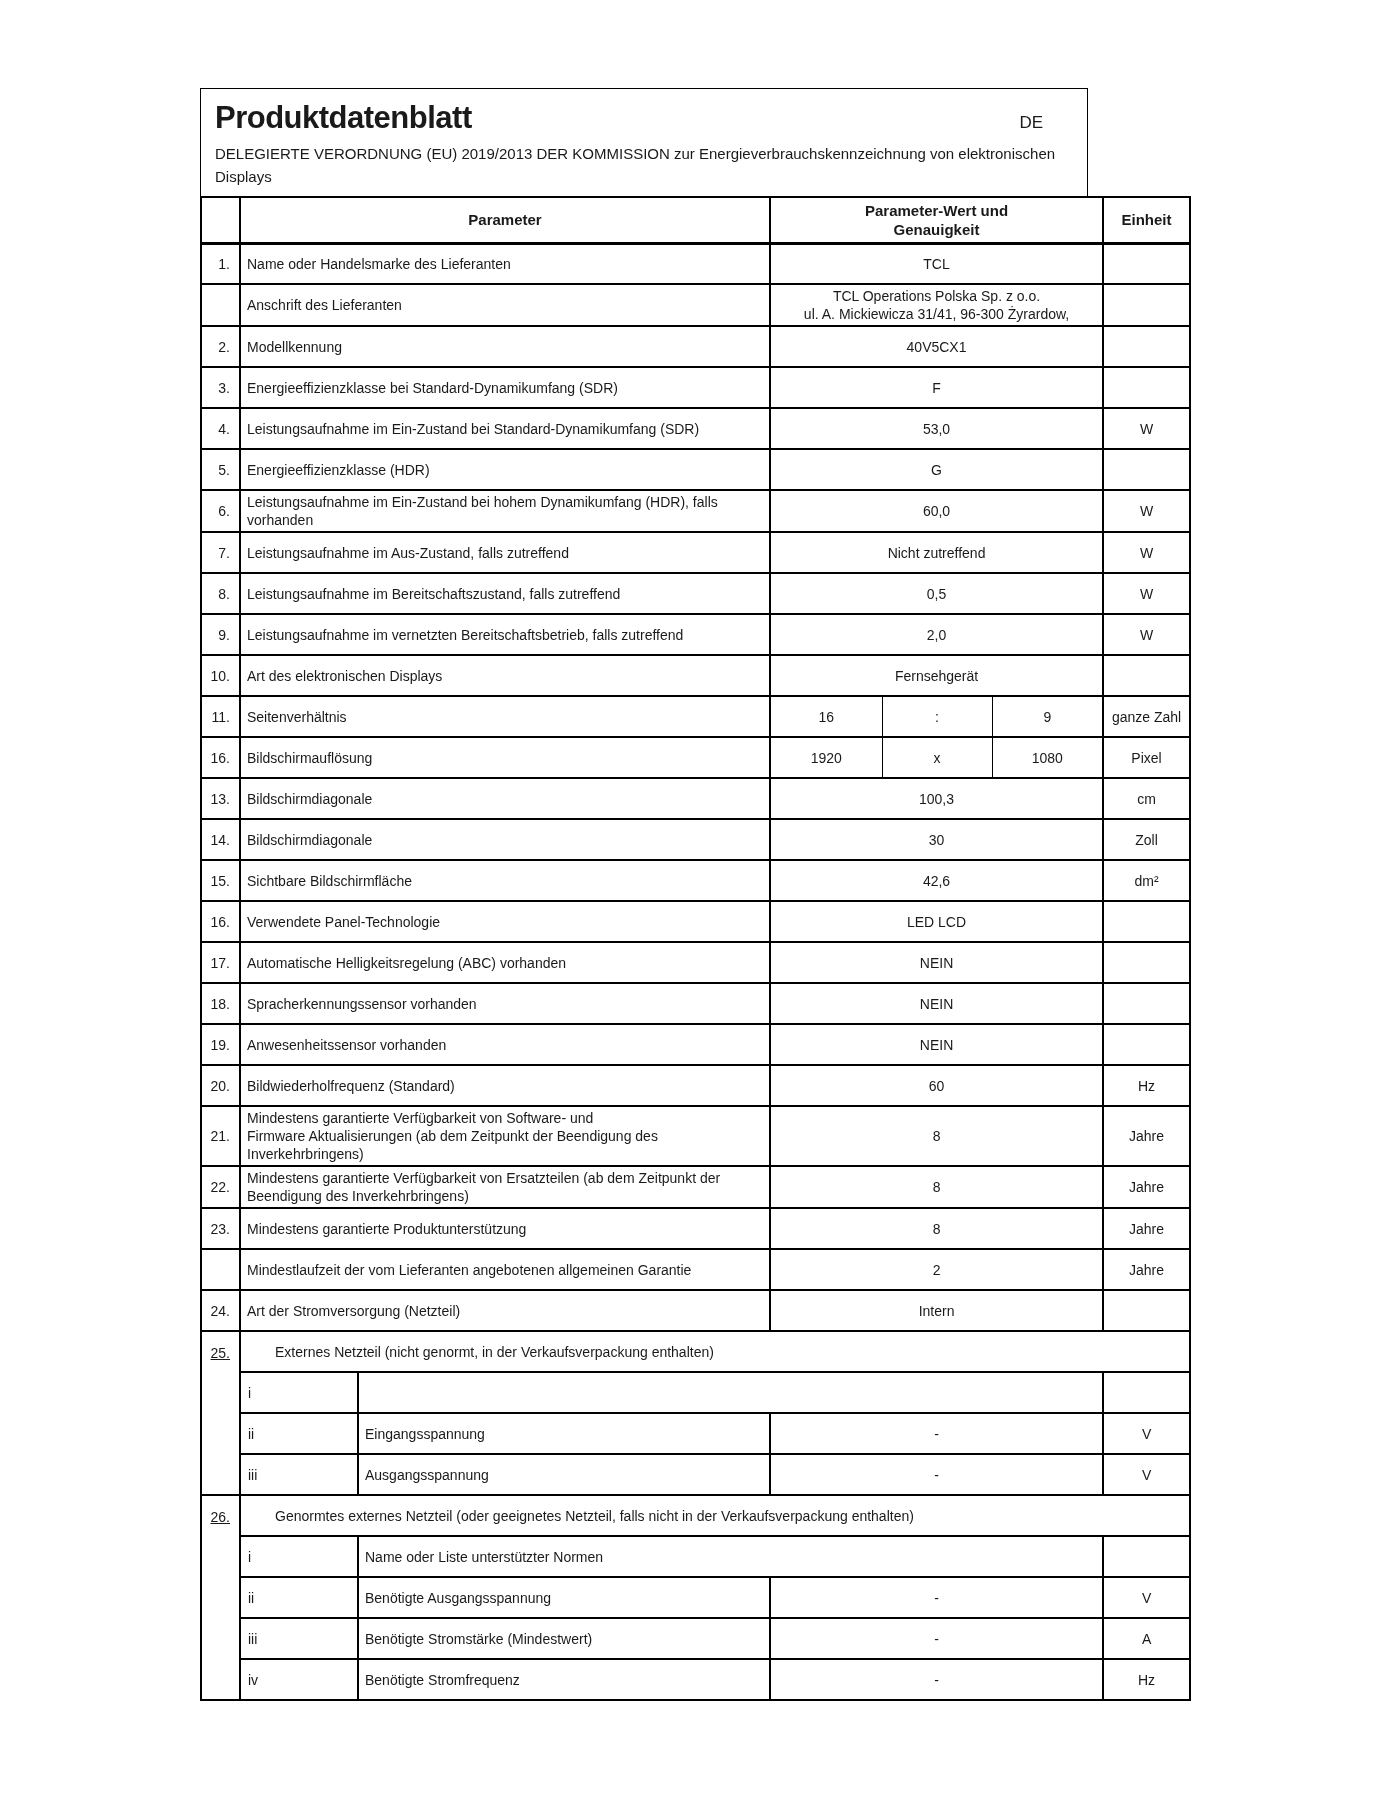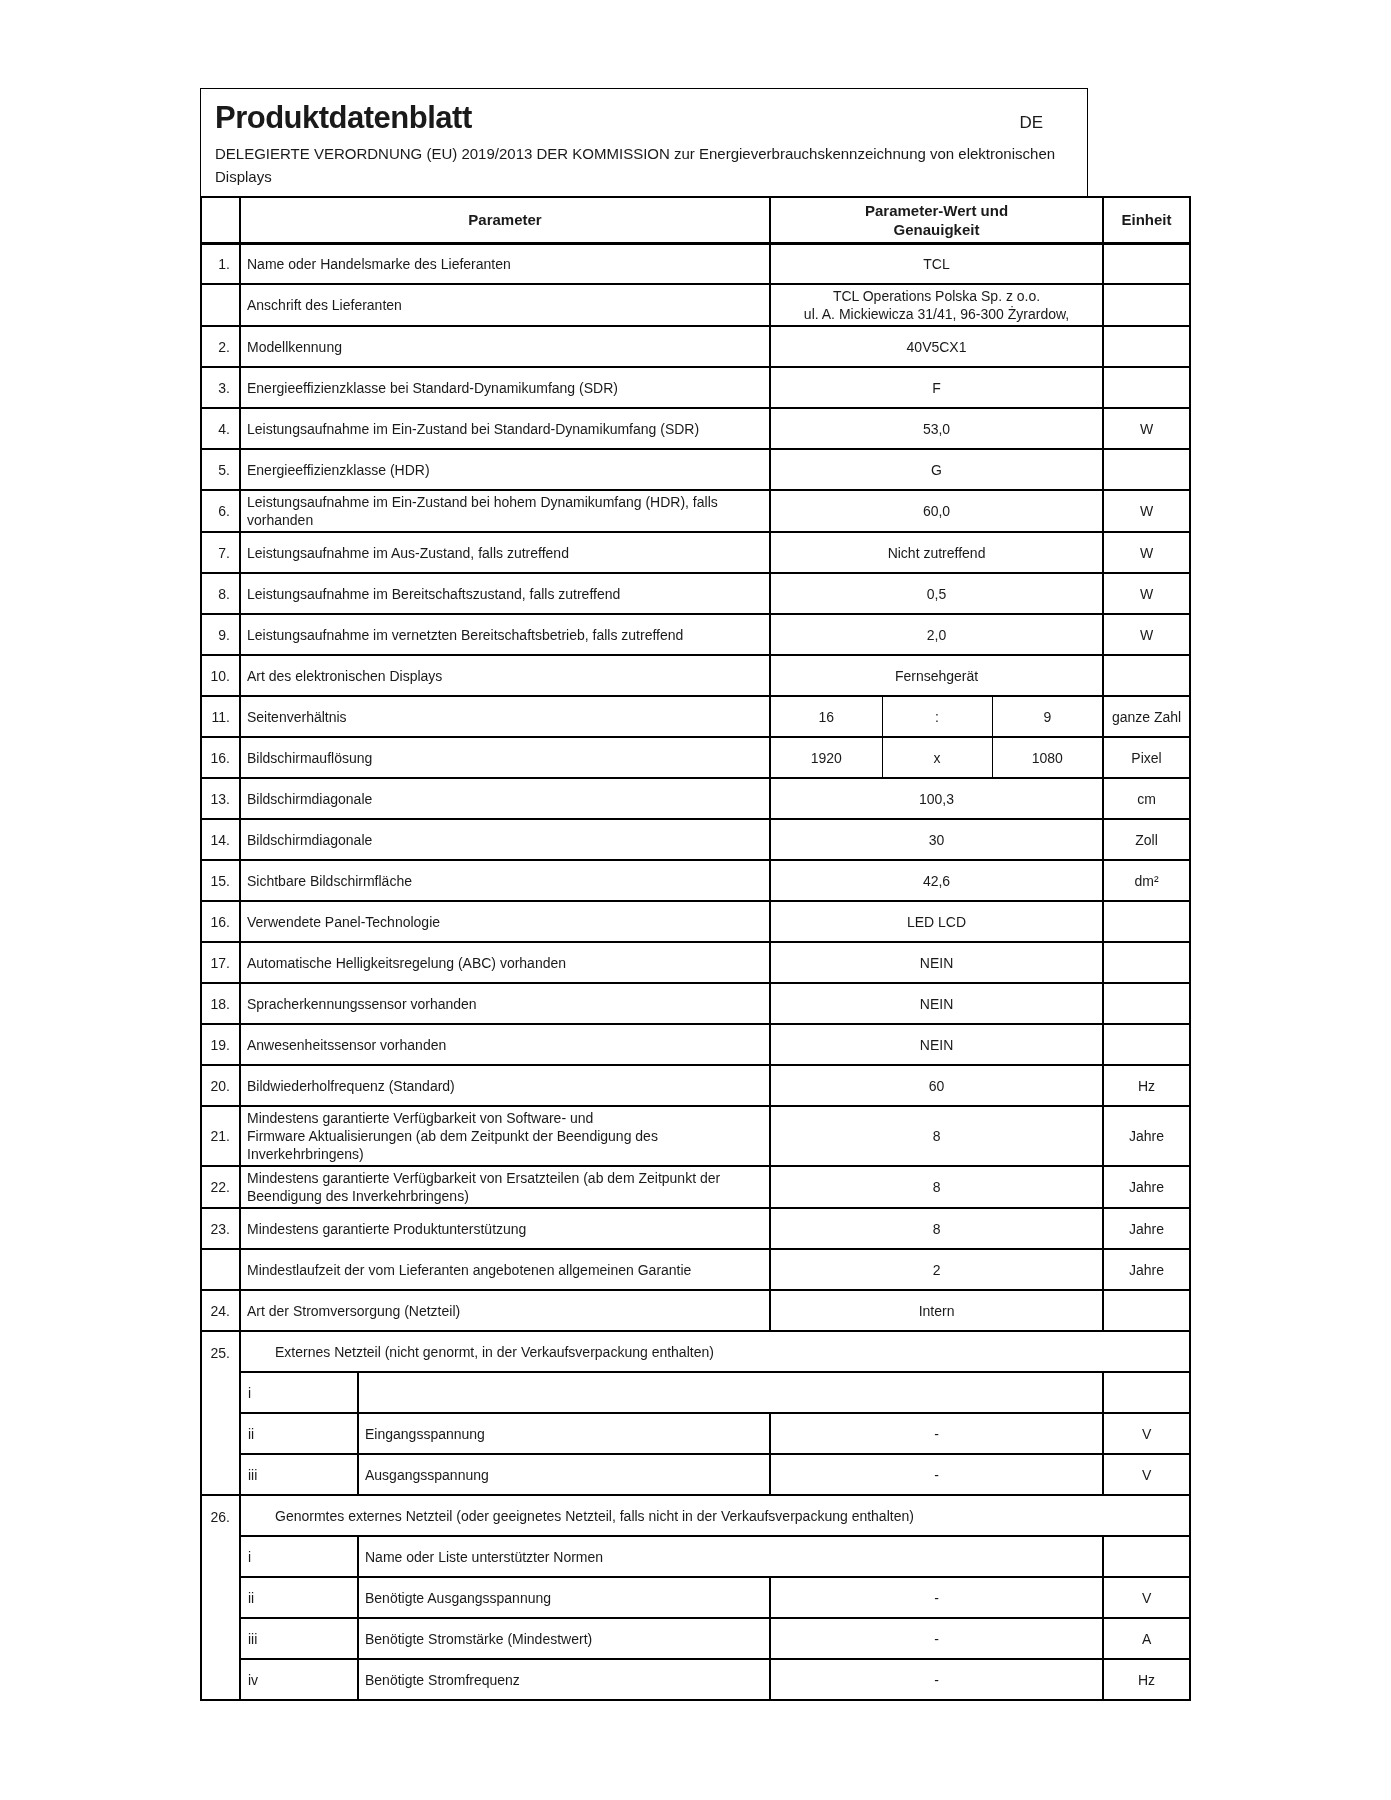--- a/index.html
+++ b/index.html
@@ -22,21 +22,21 @@
   col.c5{width:111px}
   col.c6{width:87px}
   th,td{border:2px solid #000;font-size:14px;vertical-align:middle;padding:2px 6px;box-sizing:border-box;}
   thead th{font-size:15px;font-weight:bold;text-align:center;height:46px;border-bottom:3px solid #000;line-height:19px;padding:2px;}
   td{height:41px;line-height:18px;}
   .c-num{text-align:right;padding-right:9px;}
   .c-label{text-align:left;border-radius:16px;}
   .c-val{text-align:center;}
   .c-unit{text-align:center;}
   .c-roman{text-align:left;padding-left:7px;}
-  .c-secnum{vertical-align:top;padding-top:12px;}
+  .c-secnum{vertical-align:top;padding-top:12px;text-decoration:underline;}
   .c-seclabel{text-align:left;padding-left:34px;}
   .thin-r{border-right-width:1px;}
   .thin-l{border-left-width:1px;}
 </style>
 </head>
 <body>
 
 <div class="doc">
   <div class="title-box">
     <div class="title-row">

